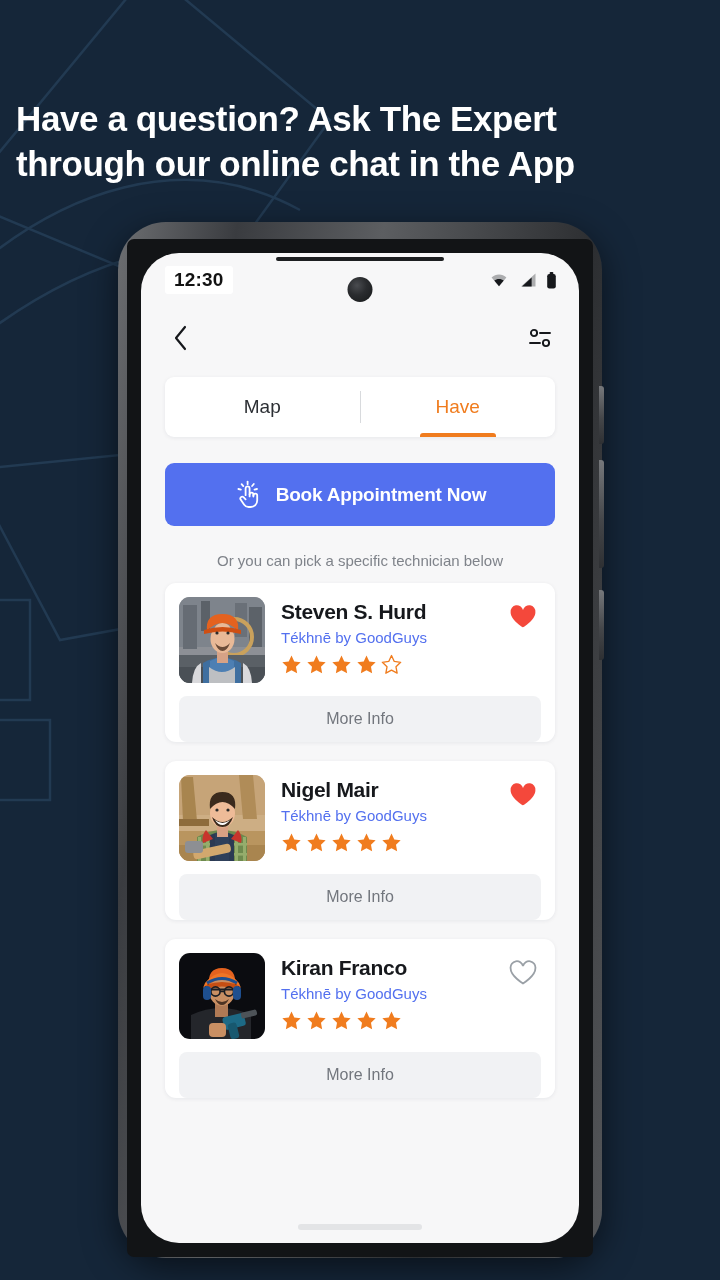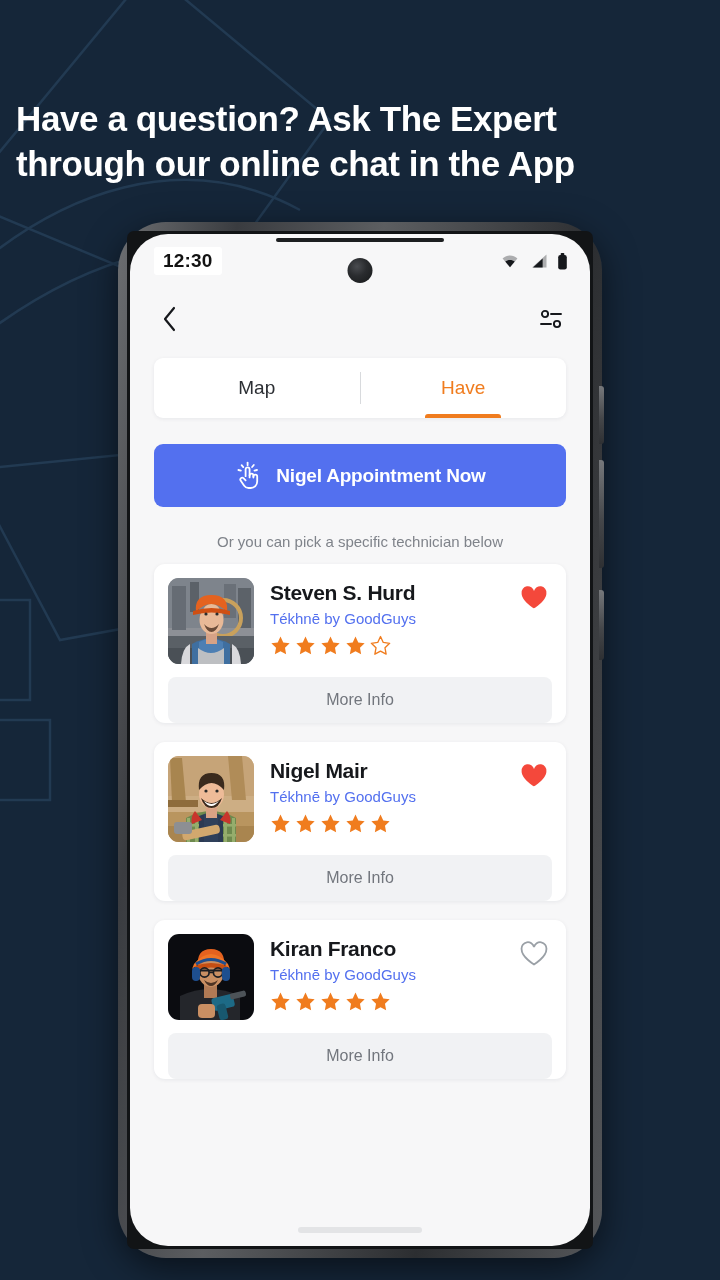--- a/index.html
+++ b/index.html
@@ -50,21 +50,22 @@
     border-radius: 48px;
     background: linear-gradient(100deg, #6d6f72 0%, #3a3c40 18%, #5c5e61 40%, #2c2e31 72%, #55575a 100%);
     padding: 9px;
     box-shadow: 0 10px 34px rgba(0,0,0,0.55);
   }
   .phone-inner-ring {
     width: 100%;
     height: 100%;
     border-radius: 7px;
     background: #121416;
-    padding: 3px;
+    padding: 14px;
+    margin-top: 8px;
   }
   .screen {
     width: 100%;
     height: 100%;
     border-radius: 38px;
     background: #f7f7f8;
     overflow: hidden;
     position: relative;
   }
 
@@ -364,21 +365,21 @@
             <path d="M11.6 15.2 L11.6 8.4 a2 2 0 0 1 4 0 L15.6 16.4"></path>
             <path d="M15.6 14.5 a1.9 1.9 0 0 1 3.8 0 L19.4 16.6"></path>
             <path d="M19.4 15.6 a1.9 1.9 0 0 1 3.8 0 L23.2 20.6 a6.4 6.4 0 0 1 -6.4 6.4 L14.6 27 a5.4 5.4 0 0 1 -4.4 -2.3 L6.6 19.6 a1.9 1.9 0 0 1 2.9 -2.4 L11.6 19.3"></path>
             <path d="M9.3 6.1 L7.6 4.1"></path>
             <path d="M13.6 4.2 L13.6 1.6"></path>
             <path d="M18.1 6.0 L19.8 4.0"></path>
             <path d="M6.9 9.6 L4.4 9.0"></path>
             <path d="M20.5 9.6 L23.0 9.0"></path>
           </g>
         </svg>
-        <span>Nigel Appointment Now</span>
+        <span>Book Appointment Now</span>
       </div>
 
       <div class="hint">Or you can pick a specific technician below</div>
 
       <div class="cards">
 
         <div class="card">
           <div class="card-top">
             <div class="avatar">
               <svg width="86" height="86" viewBox="0 0 86 86">

